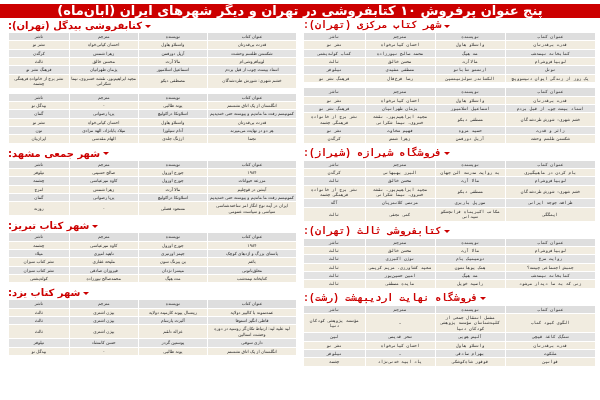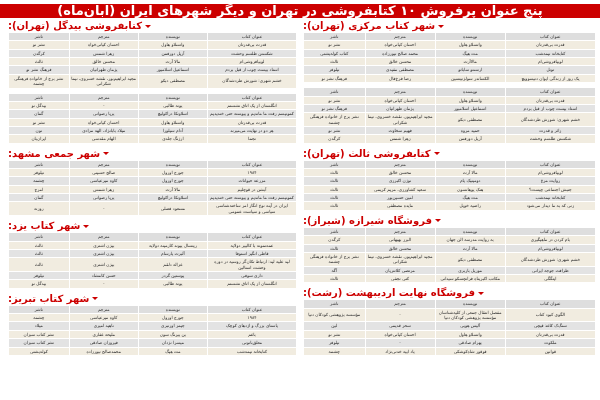--- a/index.html
+++ b/index.html
@@ -27,21 +27,21 @@
   
   .body-cols{
     display:flex;flex-direction:row;
     width:600px;height:382px;
     padding:0;box-sizing:border-box;
   }
   .col{
     width:300px;box-sizing:border-box;
     padding:2px 6px 0 6px;
   }
-  .col-right{padding-right:4px;padding-left:3px;}
+  .col-right{padding-right:4px;padding-left:3px;font-family:Liberation Mono, monospace;}
   .col-left{padding-right:3px;padding-left:8px;}
 
   
   .section{margin-bottom:4px;}
   .sec-head{
     display:flex;flex-direction:row;align-items:center;
     justify-content:flex-start;
     gap:2px;height:11px;
   }
   .sec-title{
@@ -200,76 +200,20 @@
                 <td>آریل دورفمن</td>
                 <td>زهرا شمس</td>
                 <td>کرگدن</td>
               </tr>
             </tbody>
           </table>
         </div>
         <div class="section">
           <div class="sec-head">
             <div class="sec-head-inner">
-              <span class="sec-title">کتابفروشی ثالث (تهران):</span>
-              <span class="caret"></span>
-            </div>
-          </div>
-          <table class="bt">
-            <colgroup>
-              <col class="c-title">
-              <col class="c-author">
-              <col class="c-trans">
-              <col class="c-pub">
-            </colgroup>
-            <thead>
-              <tr>
-                <th>عنوان کتاب</th>
-                <th>نویسنده</th>
-                <th>مترجم</th>
-                <th>ناشر</th>
-              </tr>
-            </thead>
-            <tbody>
-              <tr class="r-odd">
-                <td>لوبیا‌فروشی‌ام</td>
-                <td>مالا آرت</td>
-                <td>محسن خالق</td>
-                <td>ثالث</td>
-              </tr>
-              <tr class="r-even">
-                <td>روایت مرغ</td>
-                <td>دومینیک پام</td>
-                <td>نوژن اکبرزی</td>
-                <td>ثالث</td>
-              </tr>
-              <tr class="r-odd">
-                <td>جنبش اجتماعی چیست؟</td>
-                <td>هنک یوهانسون</td>
-                <td>سعید کشاورزی، مریم کریمی</td>
-                <td>ثالث</td>
-              </tr>
-              <tr class="r-even">
-                <td>کتابخانه نیمه‌شب</td>
-                <td>مت هیگ</td>
-                <td>امین حسین‌پور</td>
-                <td>ثالث</td>
-              </tr>
-              <tr class="r-odd">
-                <td>زنی که به ما دیدار می‌شود</td>
-                <td>راضیه خویل</td>
-                <td>مایده مصطفی</td>
-                <td>ثالث</td>
-              </tr>
-            </tbody>
-          </table>
-        </div>
-        <div class="section">
-          <div class="sec-head">
-            <div class="sec-head-inner">
               <span class="sec-title">فروشگاه شیرازه (شیراز):</span>
               <span class="caret"></span>
             </div>
           </div>
           <table class="bt">
             <colgroup>
               <col class="c-title">
               <col class="c-author">
               <col class="c-trans">
               <col class="c-pub">
@@ -312,20 +256,76 @@
                 <td>مکاتب اکبرپناه فرانچسکو سیدانی</td>
                 <td>کتی نجفی</td>
                 <td>ثالث</td>
               </tr>
             </tbody>
           </table>
         </div>
         <div class="section">
           <div class="sec-head">
             <div class="sec-head-inner">
+              <span class="sec-title">کتابفروشی ثالث (تهران):</span>
+              <span class="caret"></span>
+            </div>
+          </div>
+          <table class="bt">
+            <colgroup>
+              <col class="c-title">
+              <col class="c-author">
+              <col class="c-trans">
+              <col class="c-pub">
+            </colgroup>
+            <thead>
+              <tr>
+                <th>عنوان کتاب</th>
+                <th>نویسنده</th>
+                <th>مترجم</th>
+                <th>ناشر</th>
+              </tr>
+            </thead>
+            <tbody>
+              <tr class="r-odd">
+                <td>لوبیا‌فروشی‌ام</td>
+                <td>مالا آرت</td>
+                <td>محسن خالق</td>
+                <td>ثالث</td>
+              </tr>
+              <tr class="r-even">
+                <td>روایت مرغ</td>
+                <td>دومینیک پام</td>
+                <td>نوژن اکبرزی</td>
+                <td>ثالث</td>
+              </tr>
+              <tr class="r-odd">
+                <td>جنبش اجتماعی چیست؟</td>
+                <td>هنک یوهانسون</td>
+                <td>سعید کشاورزی، مریم کریمی</td>
+                <td>ثالث</td>
+              </tr>
+              <tr class="r-even">
+                <td>کتابخانه نیمه‌شب</td>
+                <td>مت هیگ</td>
+                <td>امین حسین‌پور</td>
+                <td>ثالث</td>
+              </tr>
+              <tr class="r-odd">
+                <td>زنی که به ما دیدار می‌شود</td>
+                <td>راضیه خویل</td>
+                <td>مایده مصطفی</td>
+                <td>ثالث</td>
+              </tr>
+            </tbody>
+          </table>
+        </div>
+        <div class="section">
+          <div class="sec-head">
+            <div class="sec-head-inner">
               <span class="sec-title">فروشگاه نهایت اردیبهشت (رشت):</span>
               <span class="caret"></span>
             </div>
           </div>
           <table class="bt">
             <colgroup>
               <col class="c-title">
               <col class="c-author">
               <col class="c-trans">
               <col class="c-pub">
@@ -532,20 +532,76 @@
                 <td>مسعود فضلی</td>
                 <td>-</td>
                 <td>روزنه</td>
               </tr>
             </tbody>
           </table>
         </div>
         <div class="section">
           <div class="sec-head">
             <div class="sec-head-inner">
+              <span class="sec-title">شهر کتاب تبریز:</span>
+              <span class="caret"></span>
+            </div>
+          </div>
+          <table class="bt">
+            <colgroup>
+              <col class="c-title">
+              <col class="c-author">
+              <col class="c-trans">
+              <col class="c-pub">
+            </colgroup>
+            <thead>
+              <tr>
+                <th>عنوان کتاب</th>
+                <th>نویسنده</th>
+                <th>مترجم</th>
+                <th>ناشر</th>
+              </tr>
+            </thead>
+            <tbody>
+              <tr class="r-odd">
+                <td>۱۹۸۴</td>
+                <td>جورج اورول</td>
+                <td>کاوه میرعباسی</td>
+                <td>چشمه</td>
+              </tr>
+              <tr class="r-even">
+                <td>پاستای بزرگ و اژدهای کوچک</td>
+                <td>جیمز اورنبری</td>
+                <td>ناهید امیری</td>
+                <td>میلاد</td>
+              </tr>
+              <tr class="r-odd">
+                <td>باغم</td>
+                <td>بن پیرنگ سون</td>
+                <td>ملیحه غفاری</td>
+                <td>نشر کتاب سبزان</td>
+              </tr>
+              <tr class="r-even">
+                <td>معلق‌بانونی</td>
+                <td>میسرا نژدان</td>
+                <td>فیروزان صادقی</td>
+                <td>نشر کتاب سبزان</td>
+              </tr>
+              <tr class="r-odd">
+                <td>کتابخانه نیمه‌شب</td>
+                <td>مت هیگ</td>
+                <td>محمدصالح نیورزاده</td>
+                <td>کوله‌پشتی</td>
+              </tr>
+            </tbody>
+          </table>
+        </div>
+        <div class="section">
+          <div class="sec-head">
+            <div class="sec-head-inner">
               <span class="sec-title">شهر کتاب یزد:</span>
               <span class="caret"></span>
             </div>
           </div>
           <table class="bt">
             <colgroup>
               <col class="c-title">
               <col class="c-author">
               <col class="c-trans">
               <col class="c-pub">
@@ -585,72 +641,16 @@
               </tr>
               <tr class="r-odd">
                 <td>انگلستان از یک اتاق نشستم</td>
                 <td>پونه طالبی</td>
                 <td>-</td>
                 <td>بیدگل نو</td>
               </tr>
             </tbody>
           </table>
         </div>
-        <div class="section">
-          <div class="sec-head">
-            <div class="sec-head-inner">
-              <span class="sec-title">شهر کتاب تبریز:</span>
-              <span class="caret"></span>
-            </div>
-          </div>
-          <table class="bt">
-            <colgroup>
-              <col class="c-title">
-              <col class="c-author">
-              <col class="c-trans">
-              <col class="c-pub">
-            </colgroup>
-            <thead>
-              <tr>
-                <th>عنوان کتاب</th>
-                <th>نویسنده</th>
-                <th>مترجم</th>
-                <th>ناشر</th>
-              </tr>
-            </thead>
-            <tbody>
-              <tr class="r-odd">
-                <td>۱۹۸۴</td>
-                <td>جورج اورول</td>
-                <td>کاوه میرعباسی</td>
-                <td>چشمه</td>
-              </tr>
-              <tr class="r-even">
-                <td>پاستای بزرگ و اژدهای کوچک</td>
-                <td>جیمز اورنبری</td>
-                <td>ناهید امیری</td>
-                <td>میلاد</td>
-              </tr>
-              <tr class="r-odd">
-                <td>باغم</td>
-                <td>بن پیرنگ سون</td>
-                <td>ملیحه غفاری</td>
-                <td>نشر کتاب سبزان</td>
-              </tr>
-              <tr class="r-even">
-                <td>معلق‌بانونی</td>
-                <td>میسرا نژدان</td>
-                <td>فیروزان صادقی</td>
-                <td>نشر کتاب سبزان</td>
-              </tr>
-              <tr class="r-odd">
-                <td>کتابخانه نیمه‌شب</td>
-                <td>مت هیگ</td>
-                <td>محمدصالح نیورزاده</td>
-                <td>کوله‌پشتی</td>
-              </tr>
-            </tbody>
-          </table>
-        </div>
       </div>
   </div>
 
 </div>
 
 </body></html>

